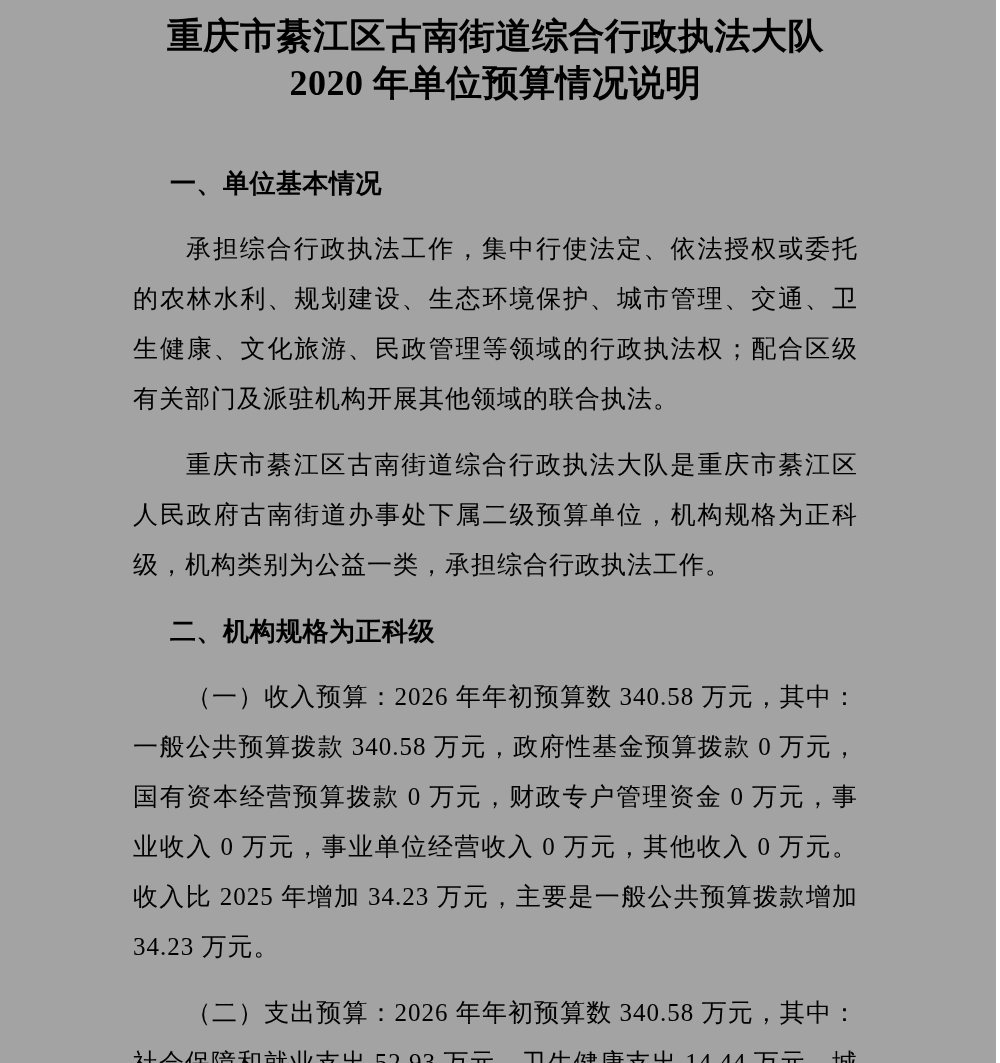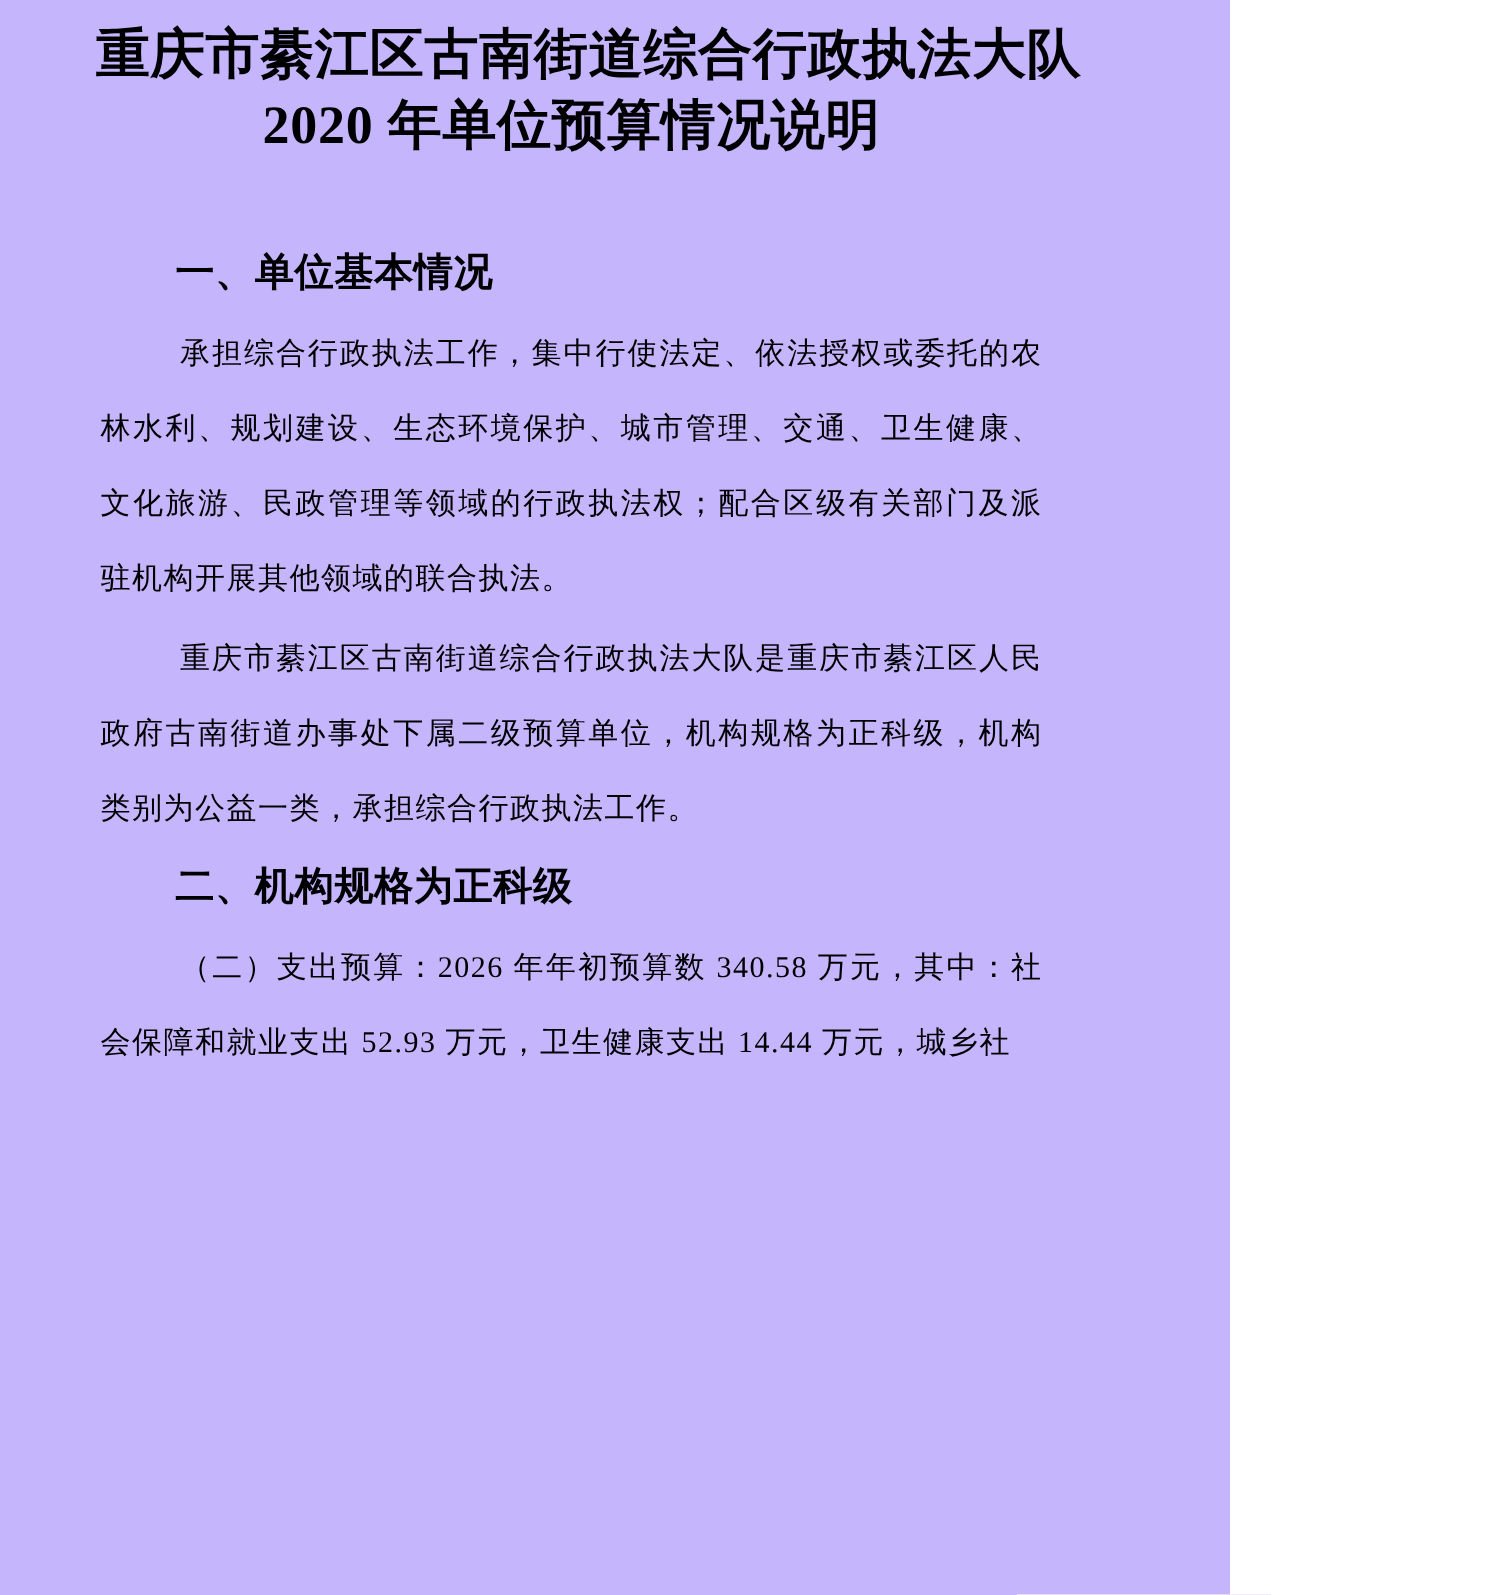--- a/index.html
+++ b/index.html
@@ -8,61 +8,61 @@
     background: #ffffff;
   }
   body {
     width: 1000px;
     height: 1063px;
     overflow: hidden;
     color: #000000;
   }
   .page {
     box-sizing: border-box;
-    width: 820px;
+    width: 996px;
     height: 1063px;
-    background: #c4b5fd;
-    padding: 13px 122px 0 64px;
+    background: #a3a3a3;
+    padding: 13px 122px 0 117px;
   }
   .doc-title {
     margin: 0 0 51px 0;
     font-family: "Liberation Serif", "DejaVu Serif", serif;
     font-weight: bold;
     font-size: 36px;
     line-height: 47px;
     text-align: center;
     letter-spacing: 0.5px;
   }
   .doc-title .title-line {
     display: block;
     white-space: nowrap;
   }
   .section-heading {
     margin: 0;
-    font-family: Liberation Mono, monospace;
+    font-family: Liberation Sans, sans-serif;
     font-weight: bold;
     font-size: 26px;
     line-height: 50px;
     text-indent: 53px;
     letter-spacing: 0.5px;
   }
   .subsection-heading {
     margin: 0;
     font-family: "Liberation Serif", "DejaVu Serif", serif;
     font-weight: normal;
     font-size: 25px;
     line-height: 50px;
     text-indent: 53px;
     letter-spacing: 1px;
   }
   .body-paragraph {
-    margin: 3px;
+    margin: 16px;
     font-family: "Liberation Serif", "DejaVu Serif", serif;
     font-weight: normal;
-    font-size: 20px;
+    font-size: 25px;
     line-height: 50px;
     text-indent: 53px;
     text-align: justify;
     text-justify: inter-character;
     letter-spacing: 1px;
   }
 </style>
 </head>
 <body>
 
@@ -78,18 +78,19 @@
     <h2 class="section-heading">一、单位基本情况</h2>
 
 
     <p class="body-paragraph">承担综合行政执法工作，集中行使法定、依法授权或委托的农林水利、规划建设、生态环境保护、城市管理、交通、卫生健康、文化旅游、民政管理等领域的行政执法权；配合区级有关部门及派驻机构开展其他领域的联合执法。</p>
 
 
     <p class="body-paragraph">重庆市綦江区古南街道综合行政执法大队是重庆市綦江区人民政府古南街道办事处下属二级预算单位，机构规格为正科级，机构类别为公益一类，承担综合行政执法工作。</p>
 
     <h2 class="section-heading">二、机构规格为正科级</h2>
 
+    <p class="body-paragraph">（一）收入预算：2026 年年初预算数 340.58 万元，其中：一般公共预算拨款 340.58 万元，政府性基金预算拨款 0 万元，国有资本经营预算拨款 0 万元，财政专户管理资金 0 万元，事业收入 0 万元，事业单位经营收入 0 万元，其他收入 0 万元。收入比 2025 年增加 34.23 万元，主要是一般公共预算拨款增加 34.23 万元。</p>
 
     <p class="body-paragraph">（二）支出预算：2026 年年初预算数 340.58 万元，其中：社会保障和就业支出 52.93 万元，卫生健康支出 14.44 万元，城乡社</p>
 
   </div>
 
 </div>
 
 </body></html>

